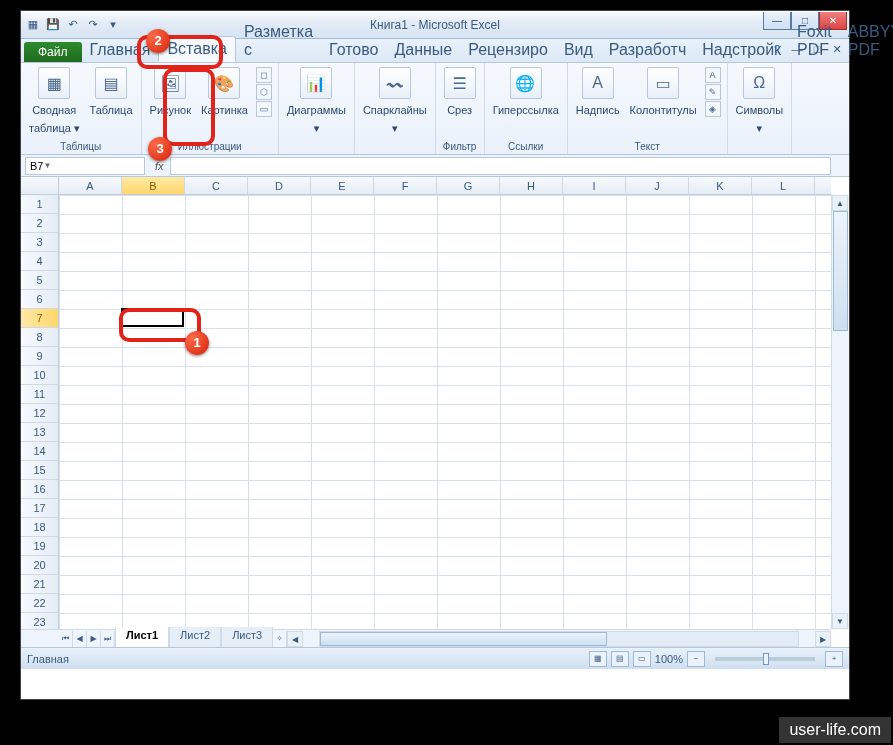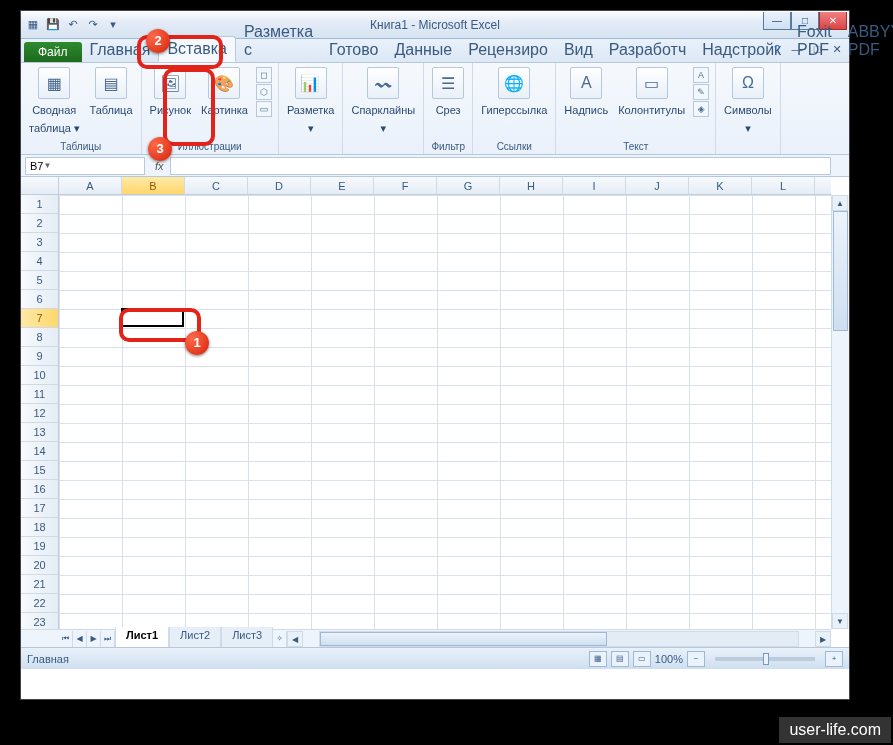--- a/index.html
+++ b/index.html
@@ -137,21 +137,21 @@
           <div class="rsmall-icon">▭</div>
         </div>
       </div>
       <div class="group-label">Иллюстрации</div>
     </div>
 
     <div class="group">
       <div class="group-items">
         <div class="rbtn">
           <div class="rbtn-icon">📊</div>
-          <div class="rbtn-label"><span>Разметка</span><br>▾</div>
+          <div class="rbtn-label"><span>Диаграммы</span><br>▾</div>
         </div>
       </div>
       <div class="group-label">&nbsp;</div>
     </div>
 
     <div class="group">
       <div class="group-items">
         <div class="rbtn">
           <div class="rbtn-icon">〰</div>
           <div class="rbtn-label"><span>Спарклайны</span><br>▾</div>

